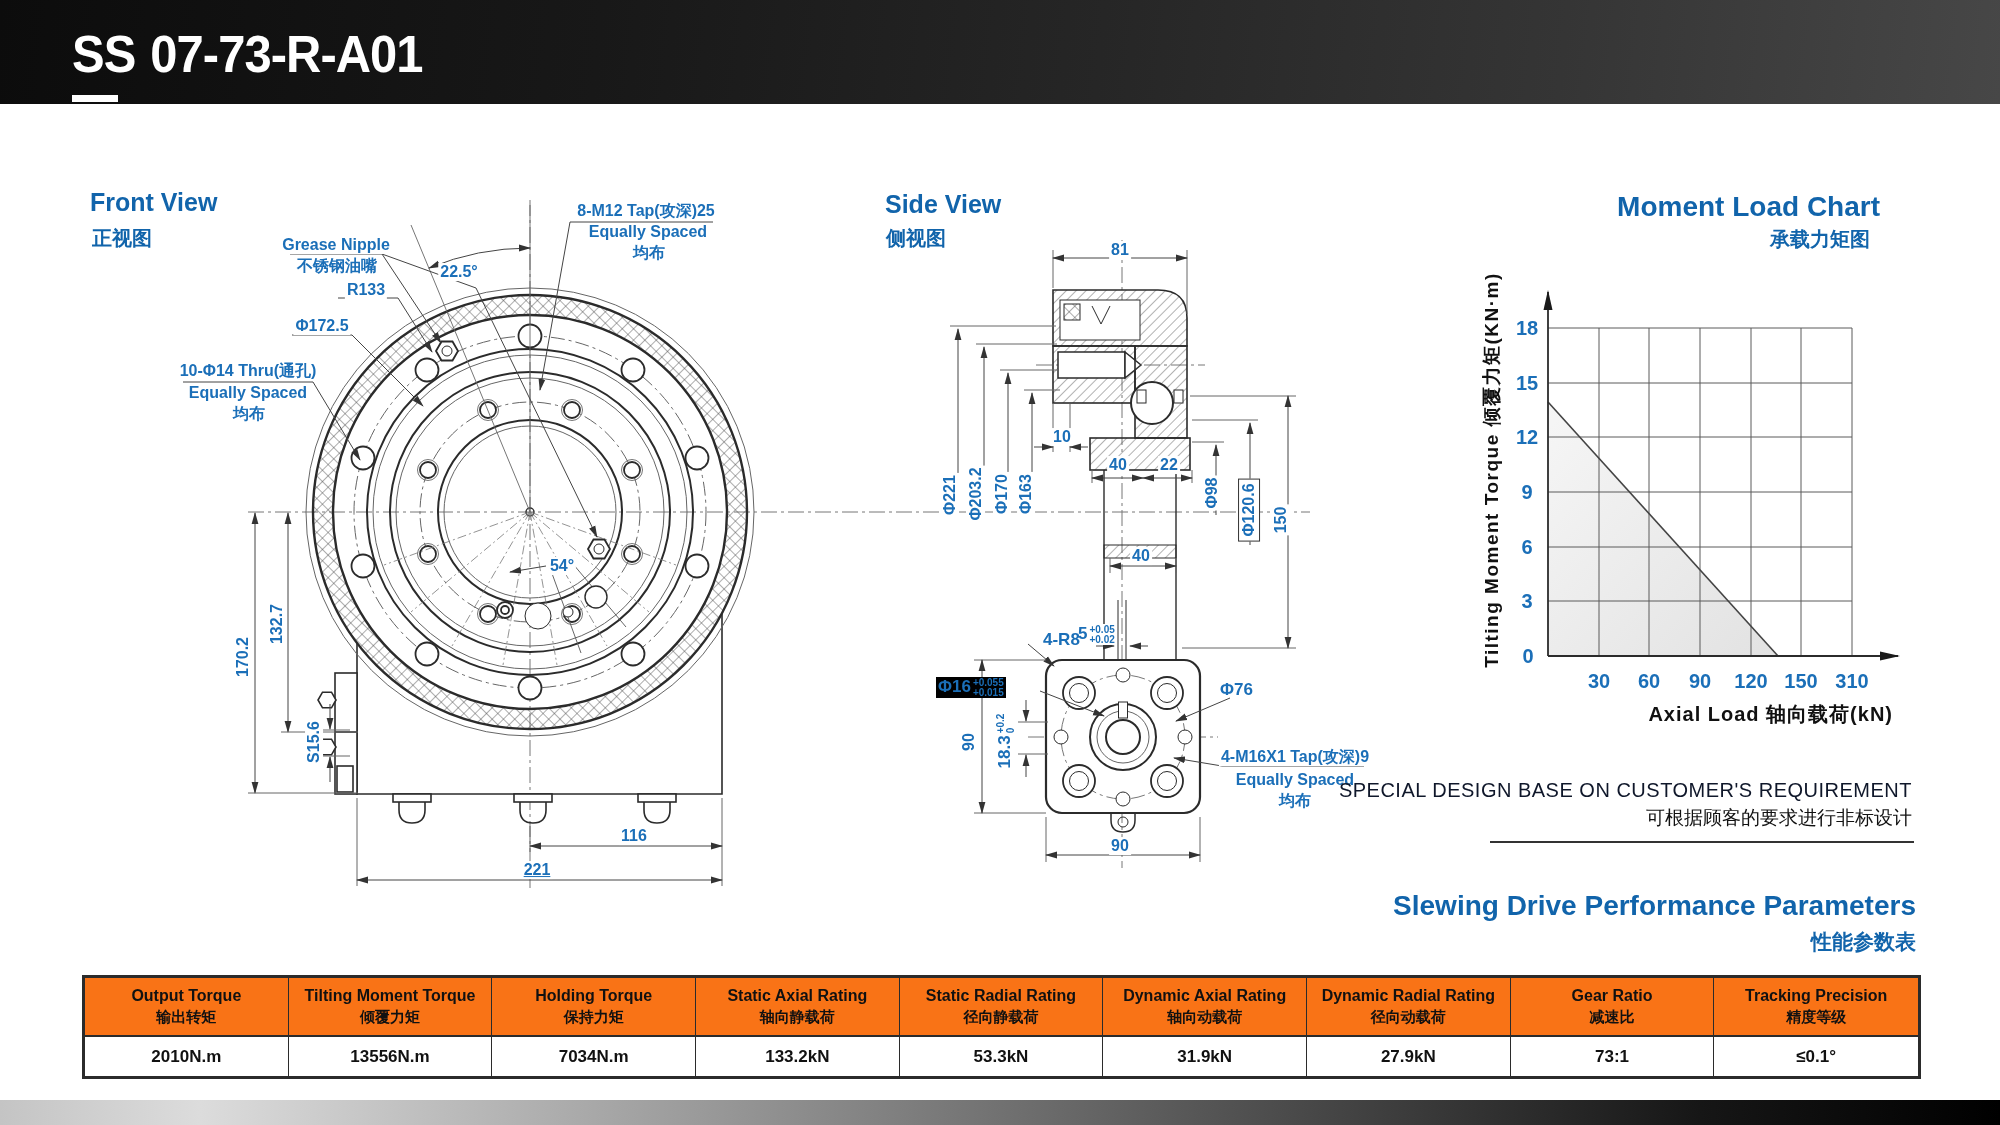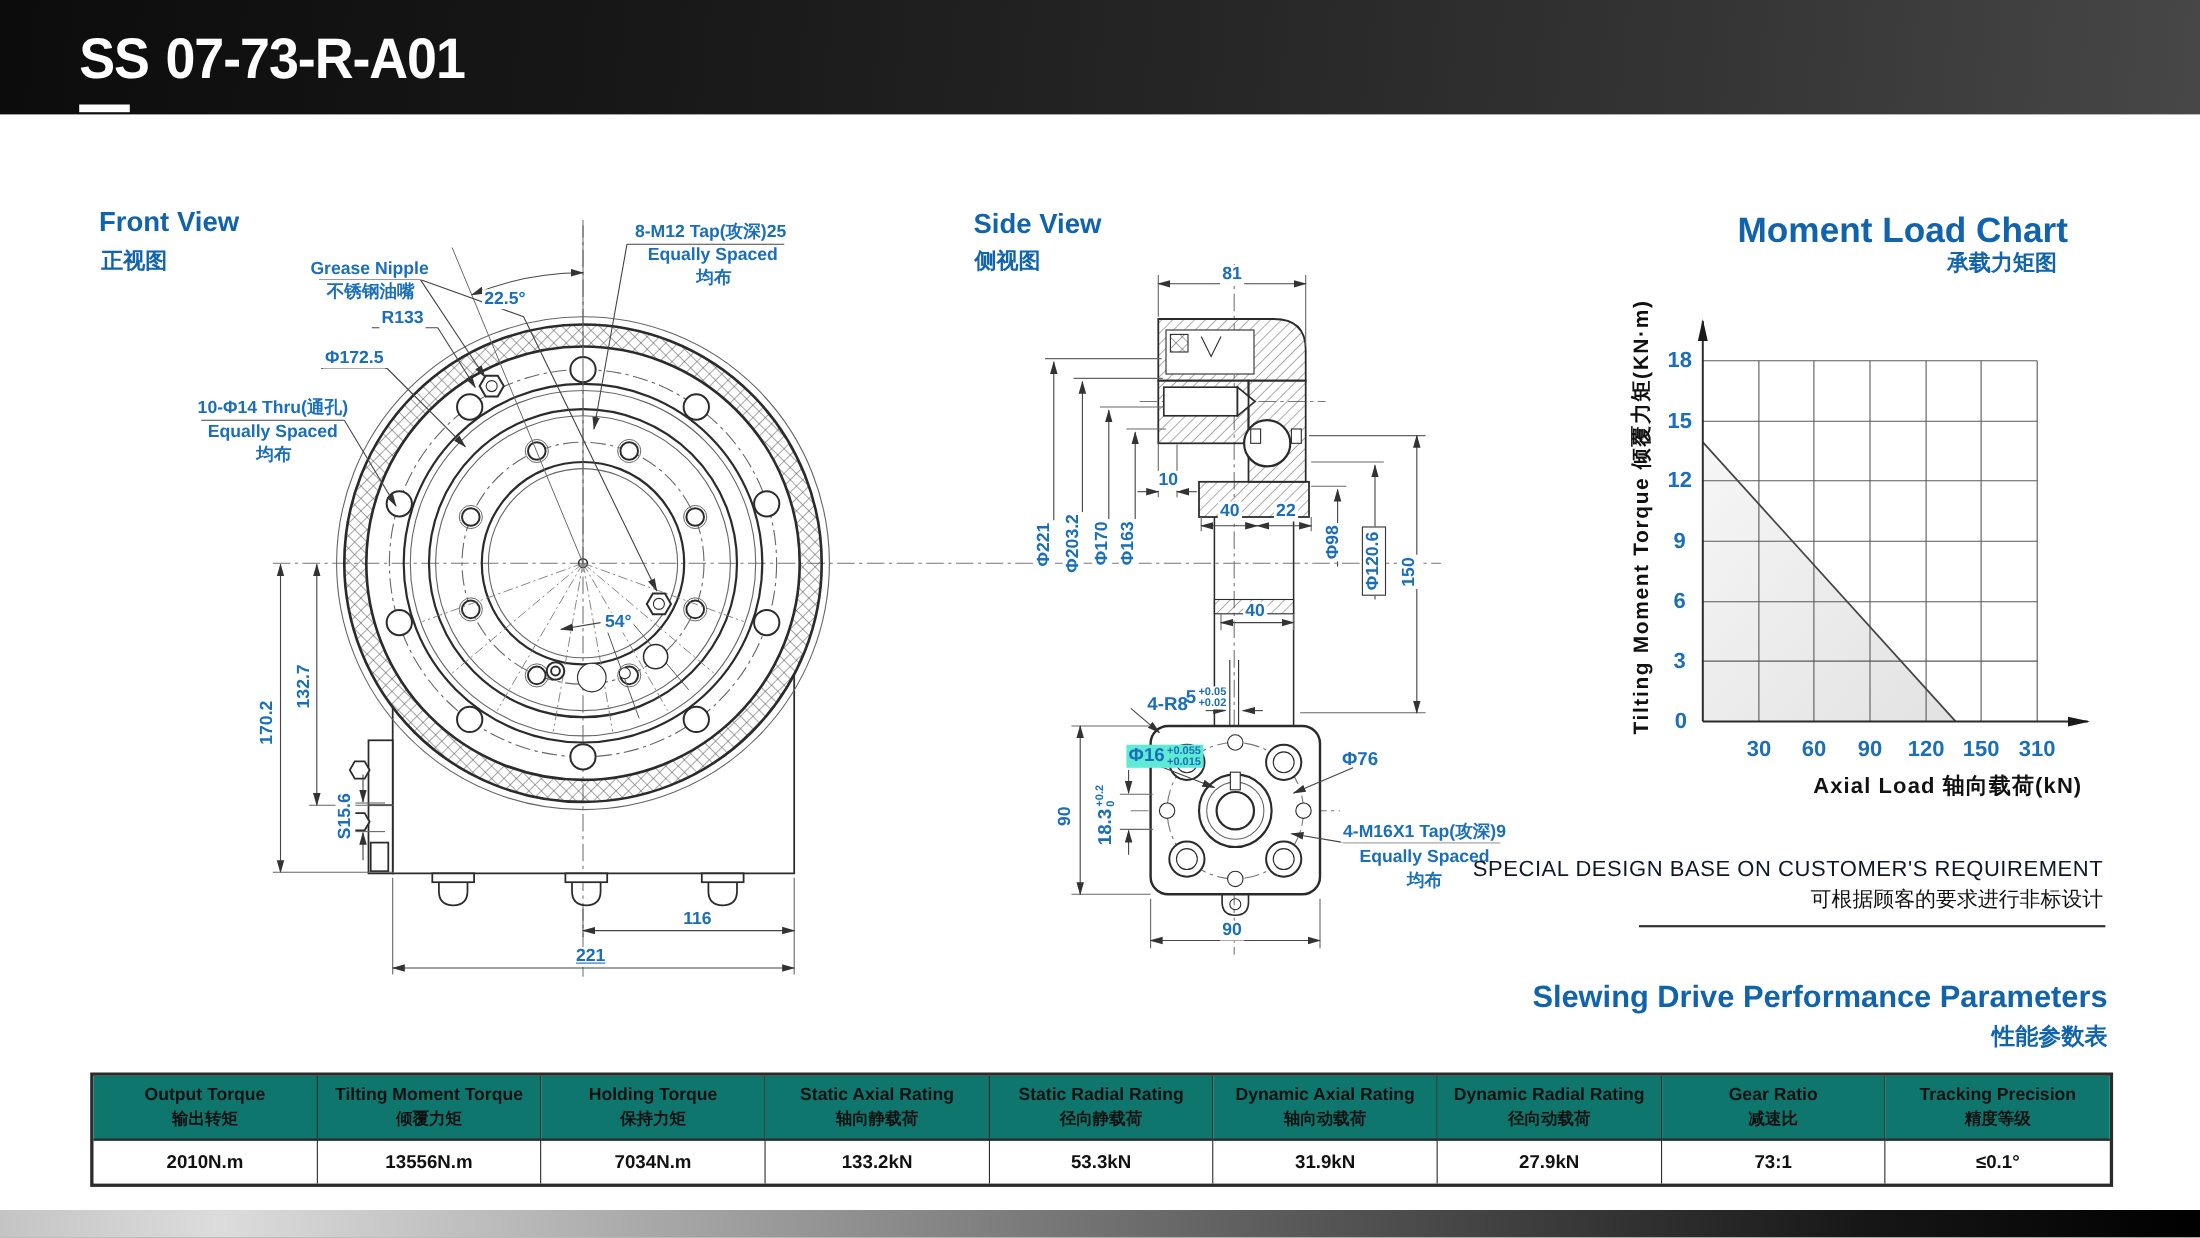--- a/index.html
+++ b/index.html
@@ -33,21 +33,21 @@
   .xaxis-title{position:absolute;right:107px;top:701px;font-size:20px;font-weight:bold;color:#111;
         white-space:nowrap;letter-spacing:1px;}
   .special-en{position:absolute;right:88px;top:779px;font-size:20px;color:#0f172a;white-space:nowrap;letter-spacing:.5px;}
   .special-cn{position:absolute;right:88px;top:805px;font-size:19px;color:#111;white-space:nowrap;}
   .divider{position:absolute;left:1490px;top:841px;width:424px;height:2px;background:#333;}
   .perf-en{position:absolute;right:84px;top:890px;font-size:28px;font-weight:bold;color:#1164ab;white-space:nowrap;}
   .perf-cn{position:absolute;right:84px;top:928px;font-size:21px;font-weight:bold;color:#1164ab;white-space:nowrap;}
   
   .ptable{position:absolute;left:82px;top:975px;width:1833px;border:3px solid #2b2b2b;
           display:grid;grid-template-columns:repeat(9,1fr);background:#fff;}
-  .pth{background:#0f766e;border-right:1px solid #2b2b2b;border-bottom:2.5px solid #2b2b2b;height:57px;
+  .pth{background:#f97316;border-right:1px solid #2b2b2b;border-bottom:2.5px solid #2b2b2b;height:57px;
        display:flex;flex-direction:column;justify-content:center;text-align:center;}
   .pth .en{font-size:16px;font-weight:bold;color:#111;}
   .pth .cn{font-size:15px;font-weight:bold;color:#111;margin-top:3px;}
   .ptd{height:39px;border-right:1px solid #2b2b2b;display:flex;align-items:center;justify-content:center;
        font-size:17px;font-weight:bold;color:#111;}
   .pth:nth-child(9),.ptd:nth-child(18){border-right:none;}
   
   .fbar{position:absolute;left:0;top:1100px;width:2000px;height:25px;
         background:linear-gradient(90deg,#c4c4c4 0%,#dcdcdc 10%,#9a9a9a 35%,#565656 60%,#161616 85%,#000 100%);}
   svg{position:absolute;left:0;top:0;pointer-events:none;}
@@ -393,40 +393,40 @@
   <div class="dimv" style="left:1281px;top:520px;">150</div>
   <div class="dimh" style="left:1141px;top:556px;">40</div>
 
   <div class="lbl" style="left:1076px;top:624px;background:#fff;">
     <span class="tolmain">5</span><span class="tol">
         <span>+0.05</span>
         <span>+0.02</span>
       </span>
   </div>
   <div class="lbl" style="left:993px;top:630px;font-size:17px;margin-left:48px;">4-R8</div>
-  <div class="lbl" style="left:1024px;top:677px;background:#5eead4;">
+  <div class="lbl" style="left:936px;top:677px;background:#000000;">
     <span class="tolmain">Φ16</span><span class="tol">
         <span>+0.055</span>
         <span>+0.015</span>
       </span>
   </div>
   <div class="dimv" style="left:1005px;top:741px;">
     <span class="tolmain">18.3</span><span class="tol">
         <span>+0.2</span>
         <span>0</span>
       </span>
   </div>
   <div class="dimv" style="left:969px;top:742px;">90</div>
   <div class="lbl" style="left:1218px;top:680px;font-size:17px;">Φ76</div>
   <div class="dimh" style="left:1295px;top:757px;">4-M16X1 Tap(攻深)9</div>
   <div class="dimh" style="left:1295px;top:780px;">Equally Spaced</div>
   <div class="dimh" style="left:1295px;top:801px;">均布</div>
   <div class="dimh" style="left:1120px;top:846px;">90</div>
 
-  <div class="vtitle-en" style="left:auto;right:120px;top:193px;font-size:32px;">Moment Load Chart</div>
+  <div class="vtitle-en" style="left:auto;right:120px;top:193px;font-size:28px;">Moment Load Chart</div>
   <div class="vtitle-cn" style="left:auto;right:130px;top:229px;">承载力矩图</div>
 
   <div class="yaxis-title">Tilting  Moment  Torque 倾覆力矩(KN·m)</div>
   <div class="xaxis-title">Axial  Load 轴向载荷(kN)</div>
 
   <div class="tick" style="left:1527px;top:328px;">18</div>
   <div class="tick" style="left:1527px;top:383px;">15</div>
   <div class="tick" style="left:1527px;top:437px;">12</div>
   <div class="tick" style="left:1527px;top:492px;">9</div>
   <div class="tick" style="left:1527px;top:547px;">6</div>

